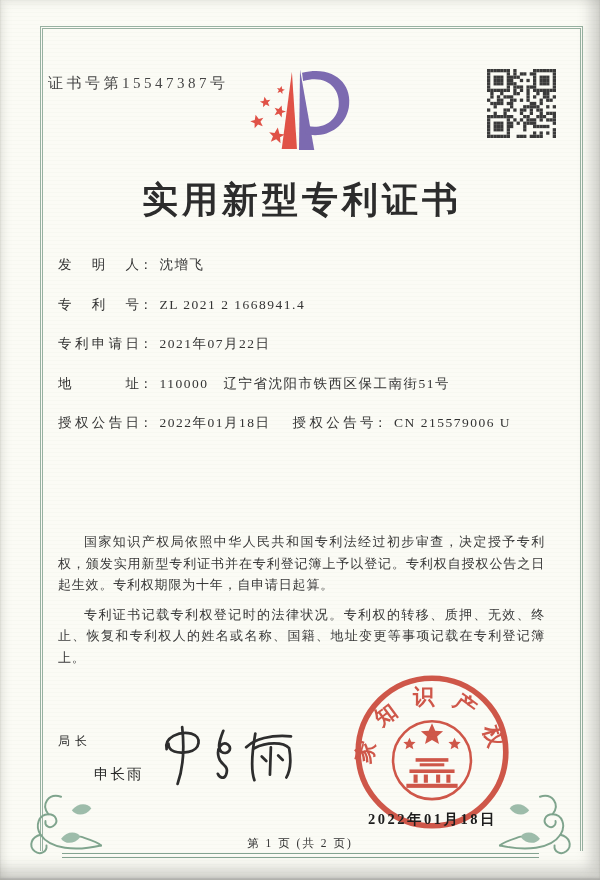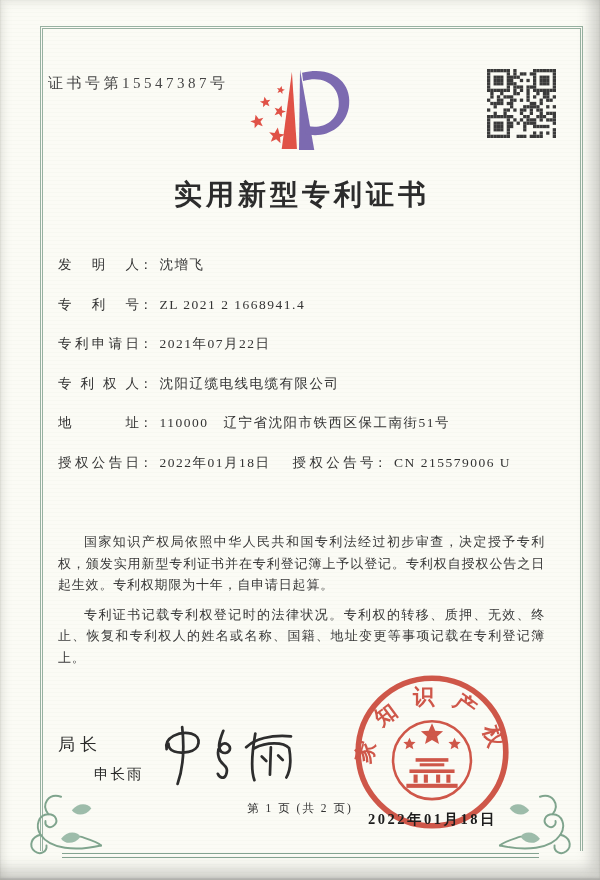--- a/index.html
+++ b/index.html
@@ -26,56 +26,56 @@
     border:3px double #97b1a1;border-bottom:none;
   }
   .certno{
     position:absolute;left:48px;top:74px;
     font-size:15px;letter-spacing:3.5px;color:#454545;
   }
   .logo{position:absolute;left:238px;top:64px;width:122px;height:98px;}
   .qr{position:absolute;left:487px;top:69px;width:69px;height:69px;}
   .title{
     position:absolute;left:0;top:176px;width:600px;text-align:center;
-    font-size:28px;font-weight:600;letter-spacing:4px;color:#2c2c2c;
+    font-size:36px;font-weight:600;letter-spacing:4px;color:#2c2c2c;
     text-indent:4px;
   }
   .fields{position:absolute;left:58px;top:256px;width:488px;}
   .frow{height:19px;margin-bottom:20.5px;font-size:13.5px;white-space:nowrap;}
   .flabel{
     display:inline-block;width:81px;vertical-align:top;
     text-align:justify;text-align-last:justify;color:#333;
   }
   .fcolon{display:inline-block;color:#333;}
   .fvalue{display:inline-block;margin-left:7px;letter-spacing:1.5px;color:#333;}
   .grant-row{display:flex;}
   .grant-cell2{margin-left:22px;}
   .body-text{
     position:absolute;left:58px;top:523px;width:487px;
     font-size:13px;line-height:21.5px;letter-spacing:0.8px;
     text-align:justify;color:#383838;
   }
   .body-text p{margin:8px 0 4px 0;text-indent:2em;}
   .signer-title{
     position:absolute;left:58px;top:733px;
-    font-size:17px;letter-spacing:5px;color:#2b2b2b;
+    font-size:12px;letter-spacing:5px;color:#2b2b2b;
   }
   .signer-name{
     position:absolute;left:58px;top:765px;
     font-size:14.5px;letter-spacing:2px;color:#2b2b2b;margin-left:36px;
   }
   .signature{position:absolute;left:152px;top:718px;width:160px;height:86px;z-index:5;}
   .seal{position:absolute;left:350px;top:670px;width:164px;height:164px;z-index:8;
         mix-blend-mode:multiply;opacity:.92;}
   .seal-date{
     position:absolute;left:368px;top:810px;z-index:9;
     font-size:14.5px;font-weight:600;letter-spacing:2.5px;color:#1d1d1d;
   }
   .footer{
-    position:absolute;left:0;top:801px;width:600px;text-align:center;
+    position:absolute;left:0;top:836px;width:600px;text-align:center;
     font-size:11.5px;letter-spacing:2px;color:#333;
   }
   .bottom-line{
     position:absolute;left:62px;top:853px;width:477px;height:3px;
     border-top:1px solid #84a391;border-bottom:1px solid #84a391;
   }
   .flourish{position:absolute;top:788px;width:78px;height:72px;z-index:4;}
   .flourish-left{left:25px;}
   .flourish-right{left:498px;transform:scaleX(-1);}
 </style>
@@ -344,23 +344,20 @@
     <div class="frow">
       <span class="flabel">发明人</span><span class="fcolon">：</span><span class="fvalue">沈增飞</span>
     </div>
     <div class="frow">
       <span class="flabel">专利号</span><span class="fcolon">：</span><span class="fvalue">ZL 2021 2 1668941.4</span>
     </div>
     <div class="frow">
       <span class="flabel">专利申请日</span><span class="fcolon">：</span><span class="fvalue">2021年07月22日</span>
     </div>
     <div class="frow">
-      <span class="flabel">专利权人</span><span class="fcolon">：</span><span class="fvalue">沈阳辽缆电线电缆有限公司</span>
-    </div>
-    <div class="frow">
       <span class="flabel">地址</span><span class="fcolon">：</span><span class="fvalue">110000　辽宁省沈阳市铁西区保工南街51号</span>
     </div>
     <div class="frow grant-row">
       <div>
         <span class="flabel">授权公告日</span><span class="fcolon">：</span><span class="fvalue">2022年01月18日</span>
       </div>
       <div class="grant-cell2">
         <span class="flabel">授权公告号</span><span class="fcolon">：</span><span class="fvalue">CN 215579006 U</span>
       </div>
     </div>

